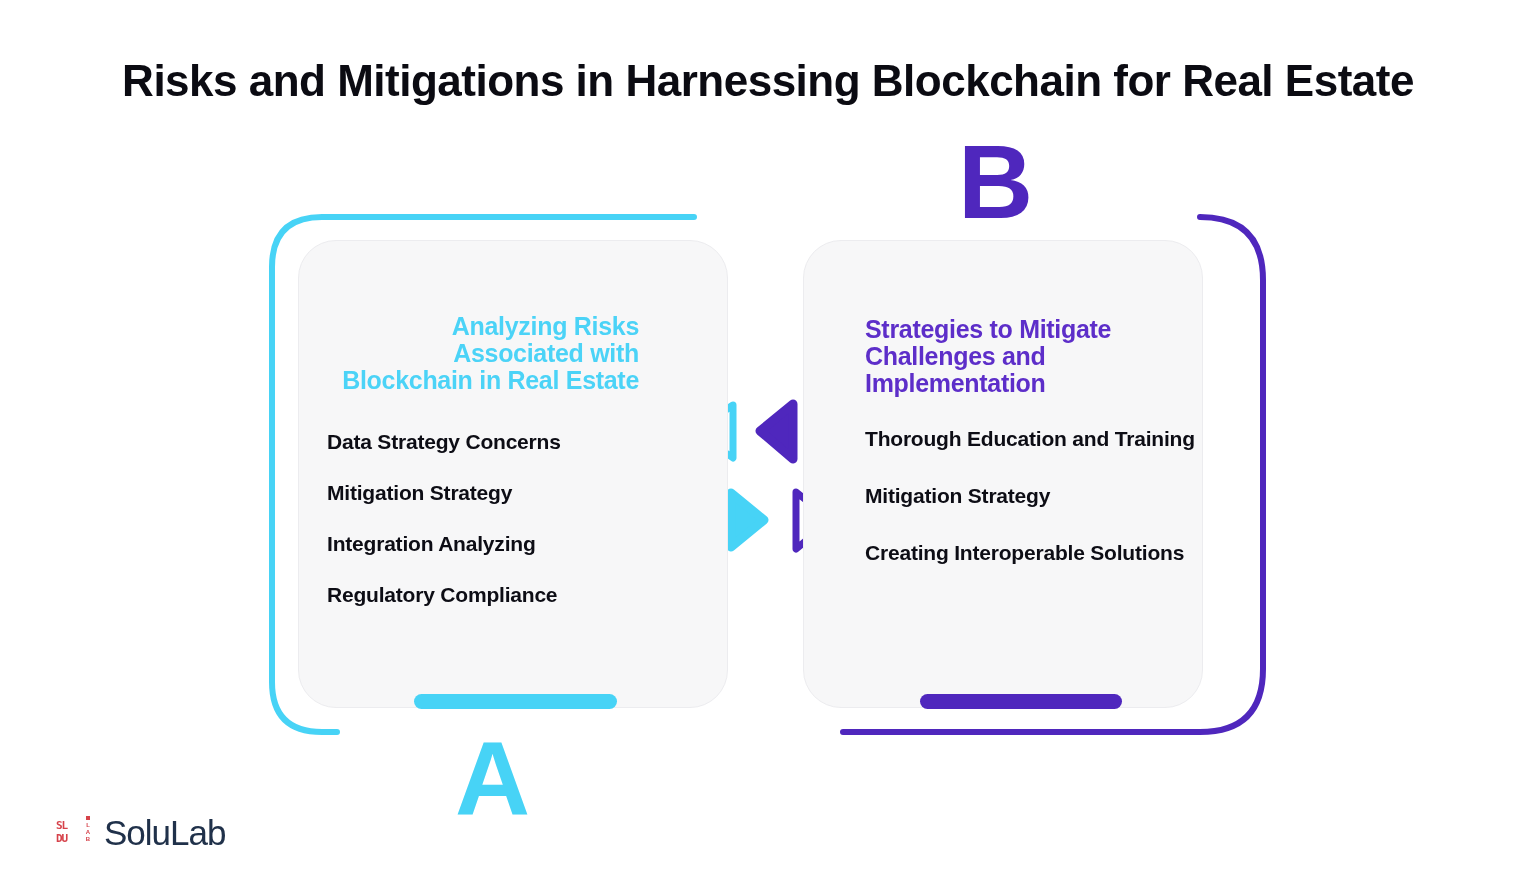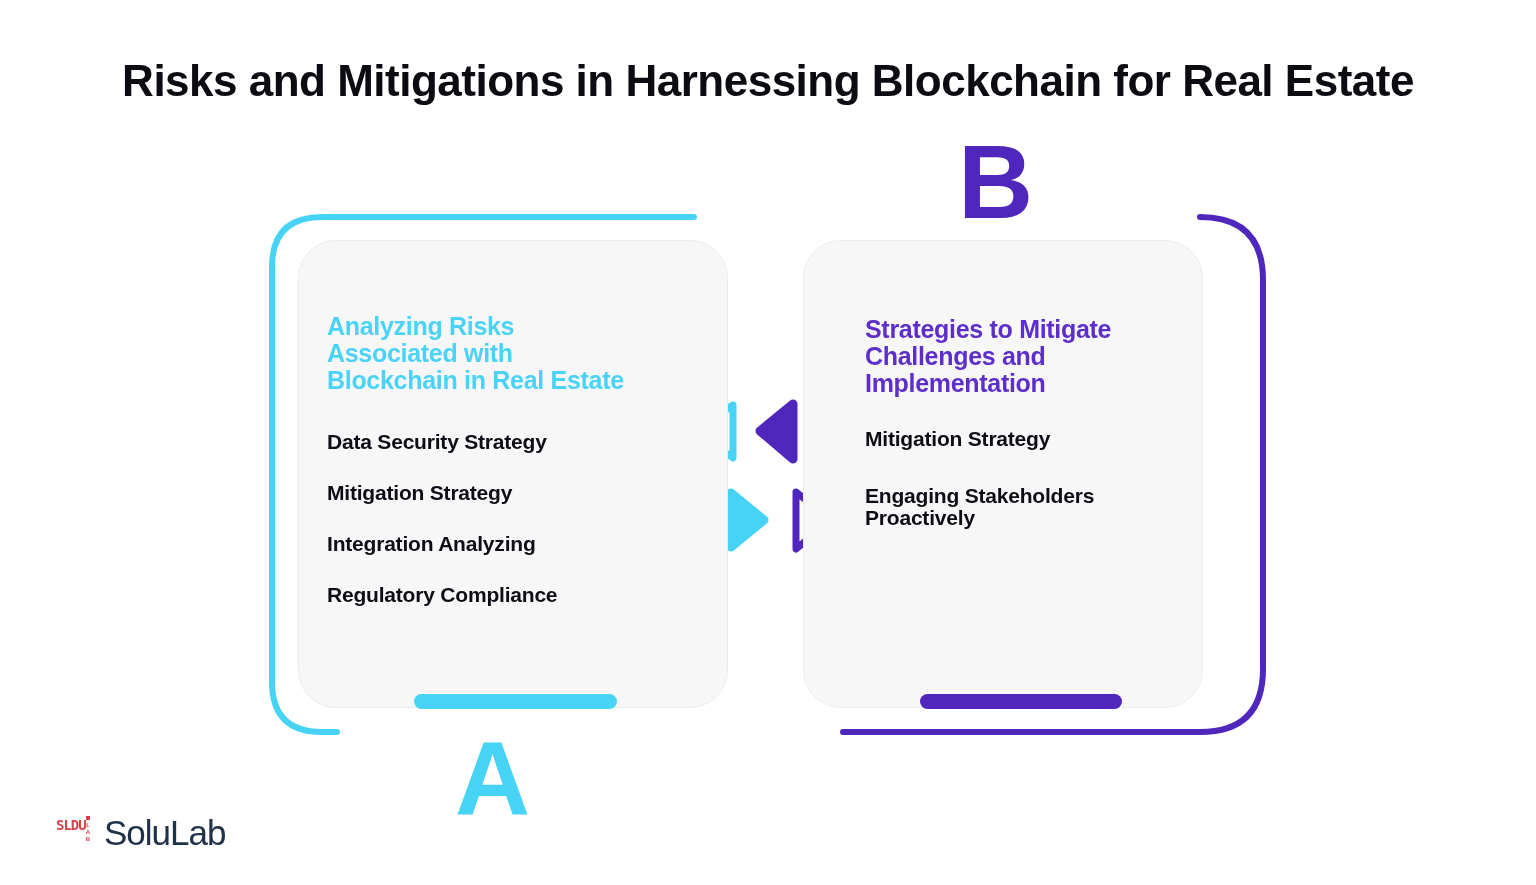--- a/index.html
+++ b/index.html
@@ -18,44 +18,44 @@
   .panel{
     position:absolute;top:240px;height:468px;background:#f7f7f8;
     border:1px solid #ececef;border-radius:38px;box-sizing:border-box;
   }
   .panel-a{left:298px;width:430px;}
   .panel-b{left:803px;width:400px;}
 
   .panel-heading{
     font-weight:700;font-size:25px;line-height:27px;letter-spacing:-0.3px;margin:0;
   }
-  .panel-a .panel-heading{margin:72px 0 0 28px;width:312px;color:#4bd3f7;}
+  .panel-a .panel-heading{margin:72px 0 0 28px;width:312px;color:#4bd3f7;text-align:right;}
   .panel-b .panel-heading{margin:75px 0 0 61px;width:250px;color:#5d2ec9;}
 
   .panel-items{margin:0;padding:0;list-style:none;}
   .panel-a .panel-items{margin:37px 0 0 28px;}
   .panel-b .panel-items{margin:31px 0 0 61px;}
   .panel-item{
     font-size:21px;font-weight:700;color:#0d0d15;letter-spacing:-0.2px;line-height:22px;
   }
   .panel-a .panel-item{margin-bottom:29px;}
   .panel-b .panel-item{margin-bottom:35px;}
 
   .bottom-bar{position:absolute;height:15px;border-radius:9px;bottom:-2px;}
   .bar-a{left:115px;width:203px;background:#47d3f6;}
   .bar-b{left:116px;width:202px;background:#4f27bd;}
 
   .overlay-svg{position:absolute;left:0;top:0;pointer-events:none;}
 
   .logo{position:absolute;left:56px;top:812px;display:flex;align-items:center;}
   .logo-icon{position:relative;width:38px;height:42px;margin-right:10px;}
   .logo-icon-main{
-    display:flex;flex-direction:row;color:#d6424a;
+    display:flex;flex-direction:column;color:#d6424a;
     font-family:"DejaVu Sans Mono", monospace;font-weight:700;
-    font-size:14px;line-height:13px;letter-spacing:-1px;padding-top:7px;
+    font-size:11px;line-height:13px;letter-spacing:-1px;padding-top:7px;
   }
   .logo-icon-side{position:absolute;right:3px;top:4px;display:flex;flex-direction:column;align-items:center;}
   .logo-dot{width:4px;height:4px;background:#d6424a;margin-bottom:2px;}
   .logo-lab{
     color:#d6424a;font-size:6px;font-weight:700;letter-spacing:1px;
     writing-mode:vertical-rl;text-orientation:upright;line-height:6px;
   }
   .logo-text{
     font-size:35px;color:#20314a;font-weight:500;letter-spacing:-1px;
   }
@@ -73,33 +73,34 @@
   <path d="M 1200 217 Q 1263 217 1263 280 V 669 Q 1263 732 1200 732 H 843" fill="none" stroke="#4f27bd" stroke-width="6" stroke-linecap="round"></path>
   <path d="M 733 405 L 695 431 L 733 458 Z" fill="none" stroke="#47d3f6" stroke-width="7" stroke-linejoin="round"></path>
   <path d="M 793 404 L 760 431 L 793 459 Z" fill="#4f27bd" stroke="#4f27bd" stroke-width="9" stroke-linejoin="round"></path>
   <path d="M 731 493 L 764 520 L 731 547 Z" fill="#47d3f6" stroke="#47d3f6" stroke-width="9" stroke-linejoin="round"></path>
   <path d="M 796 492 L 831 520 L 796 549 Z" fill="none" stroke="#4f27bd" stroke-width="7" stroke-linejoin="round"></path>
 </svg>
 
 <section class="panel panel-a">
   <h2 class="panel-heading">Analyzing Risks Associated with Blockchain in Real Estate</h2>
   <ul class="panel-items">
-    <li class="panel-item">Data Security Strategy</li>
+    <li class="panel-item">Data Strategy Concerns</li>
     <li class="panel-item">Mitigation Strategy</li>
     <li class="panel-item">Integration Analyzing</li>
     <li class="panel-item">Regulatory Compliance</li>
   </ul>
   <div class="bottom-bar bar-a"></div>
 </section>
 
 <section class="panel panel-b">
   <h2 class="panel-heading">Strategies to Mitigate Challenges and Implementation</h2>
   <ul class="panel-items">
+    <li class="panel-item">Thorough Education and Training</li>
     <li class="panel-item">Mitigation Strategy</li>
-    <li class="panel-item">Engaging Stakeholders Proactively</li>
+    <li class="panel-item">Creating Interoperable Solutions</li>
   </ul>
   <div class="bottom-bar bar-b"></div>
 </section>
 
 <div class="logo">
   <div class="logo-icon">
     <div class="logo-icon-main">
       <span>SL</span>
       <span>DU</span>
     </div>

